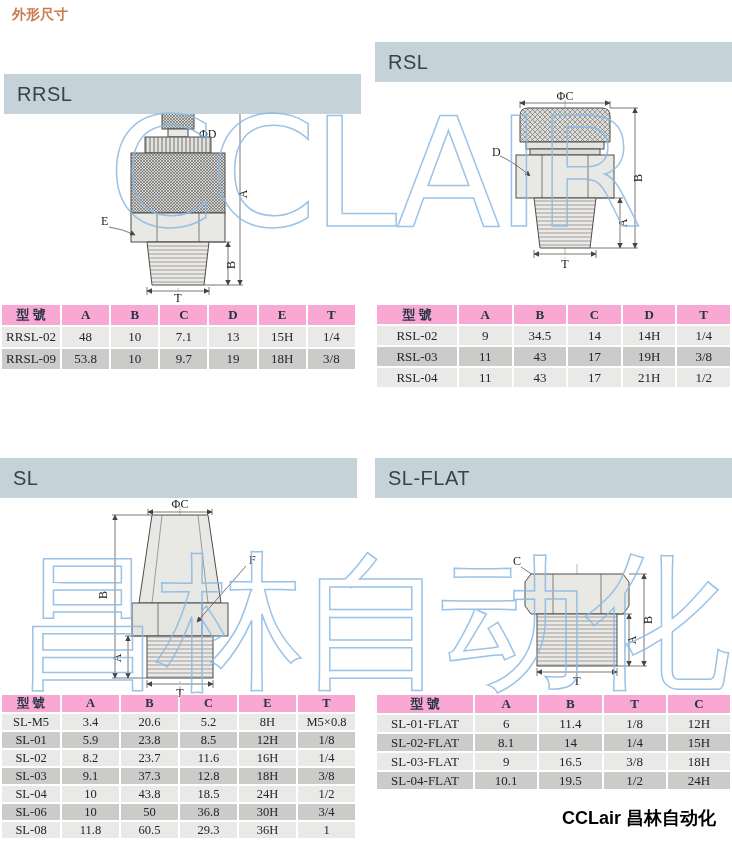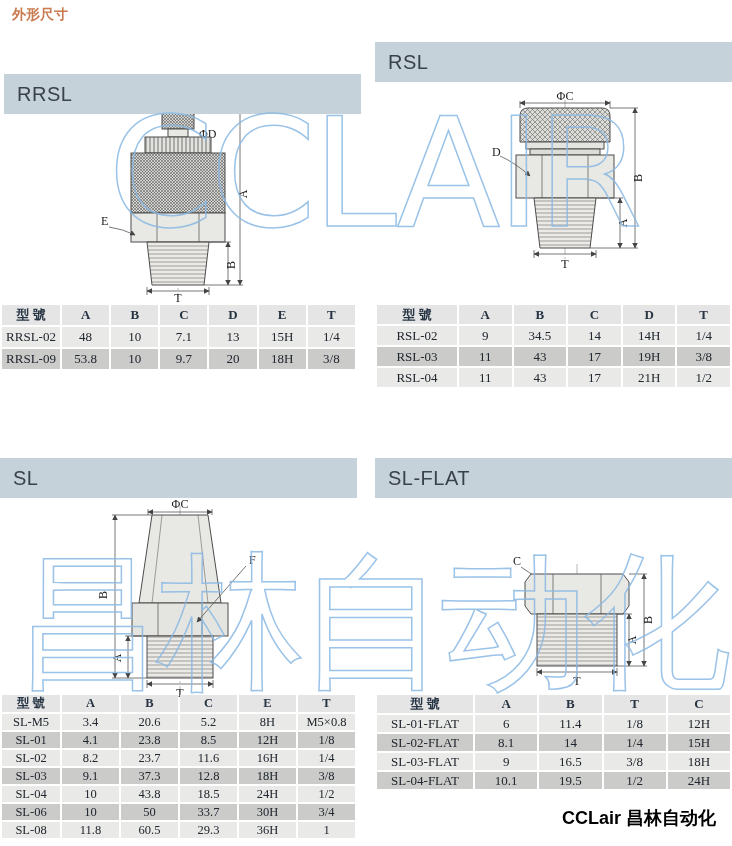--- a/index.html
+++ b/index.html
@@ -19,21 +19,21 @@
   #bar-rrsl { left:4px; top:42px;margin-top:32px; }
   #bar-rsl  { left:375px; top:42px; }
   #bar-sl   { left:0; top:458px; }
   #bar-slflat { left:375px; top:458px; }
 
   table {
     position:absolute; border-collapse:separate; border-spacing:2px;
     table-layout:fixed; font-family:"Liberation Serif", serif; font-size:13px;
     z-index:2; width:357px;
   }
-  th { background:#e5e5e5; color:#273444; font-weight:bold; }
+  th { background:#f9a8d4; color:#273444; font-weight:bold; }
   td { color:#20262e; }
   tbody tr:nth-child(odd) td  { background:#e9e9e7; }
   tbody tr:nth-child(even) td { background:#cbcbc9; }
   td, th { text-align:center; padding:0; overflow:hidden; white-space:nowrap; }
 
   #rrsl-table   { left:0;    top:303px; }
   #rsl-table    { left:375px; top:303px; }
   #sl-table     { left:0;    top:693px; }
   #slflat-table { left:375px; top:693px; }
   #rrsl-table td, #rrsl-table th { height:20px; }
@@ -228,21 +228,21 @@
         <td>7.1</td>
         <td>13</td>
         <td>15H</td>
         <td>1/4</td>
       </tr>
       <tr>
         <td>RRSL-09</td>
         <td>53.8</td>
         <td>10</td>
         <td>9.7</td>
-        <td>20</td>
+        <td>19</td>
         <td>18H</td>
         <td>3/8</td>
       </tr>
     </tbody>
   </table>
 <table id="rsl-table">
     <thead>
       <tr>
         <th>型 號</th>
         <th>A</th>
@@ -294,21 +294,21 @@
       <tr>
         <td>SL-M5</td>
         <td>3.4</td>
         <td>20.6</td>
         <td>5.2</td>
         <td>8H</td>
         <td>M5×0.8</td>
       </tr>
       <tr>
         <td>SL-01</td>
-        <td>4.1</td>
+        <td>5.9</td>
         <td>23.8</td>
         <td>8.5</td>
         <td>12H</td>
         <td>1/8</td>
       </tr>
       <tr>
         <td>SL-02</td>
         <td>8.2</td>
         <td>23.7</td>
         <td>11.6</td>
@@ -328,21 +328,21 @@
         <td>10</td>
         <td>43.8</td>
         <td>18.5</td>
         <td>24H</td>
         <td>1/2</td>
       </tr>
       <tr>
         <td>SL-06</td>
         <td>10</td>
         <td>50</td>
-        <td>33.7</td>
+        <td>36.8</td>
         <td>30H</td>
         <td>3/4</td>
       </tr>
       <tr>
         <td>SL-08</td>
         <td>11.8</td>
         <td>60.5</td>
         <td>29.3</td>
         <td>36H</td>
         <td>1</td>

